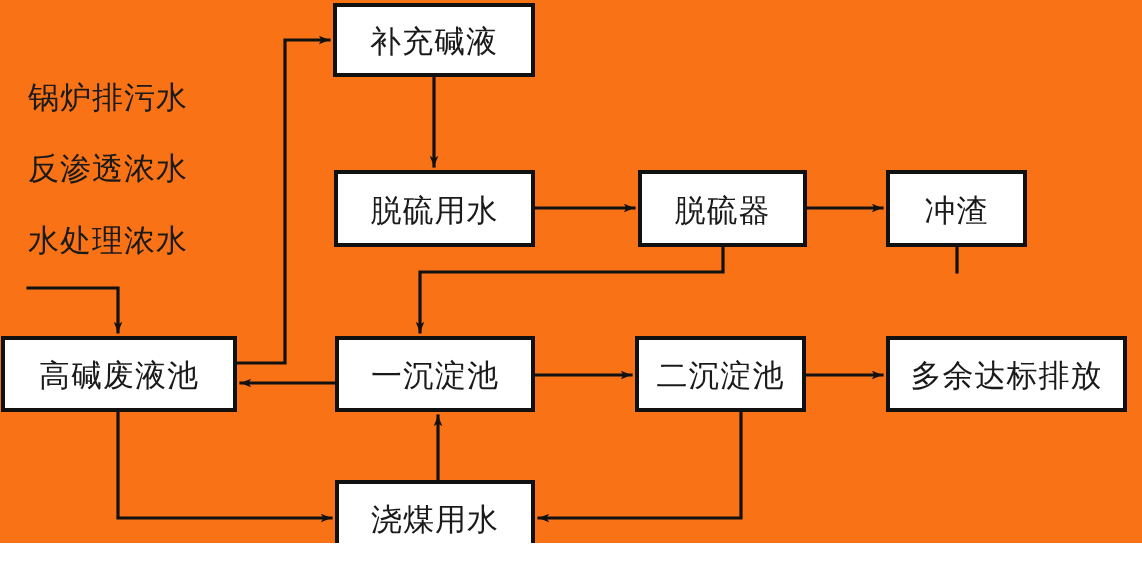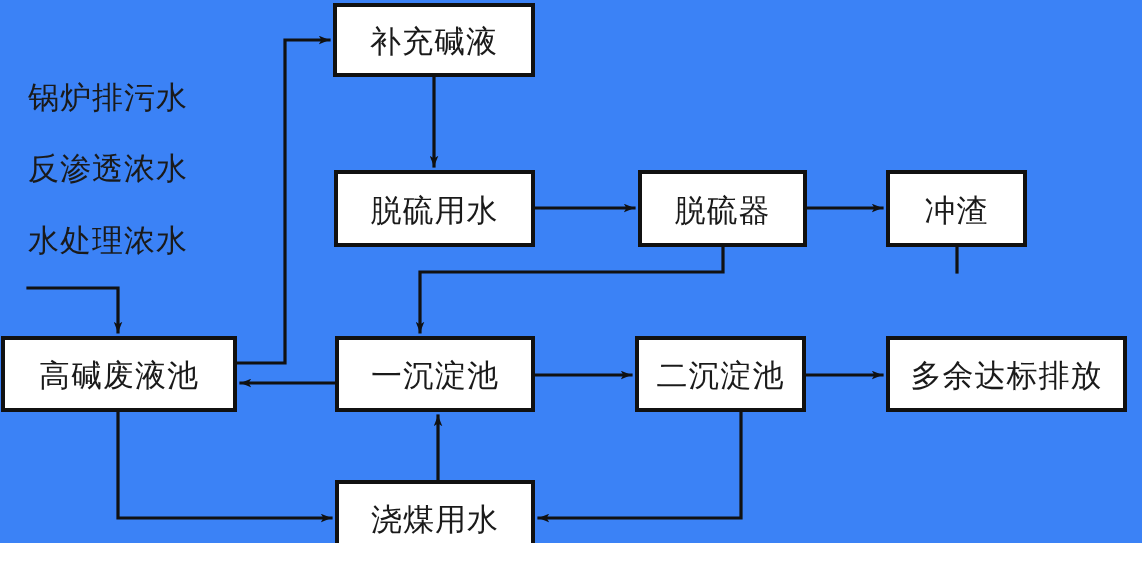--- a/index.html
+++ b/index.html
@@ -4,21 +4,21 @@
 <style>
   html, body {
     margin: 0;
     padding: 0;
     background: #ffffff;
   }
   #canvas {
     position: relative;
     width: 1142px;
     height: 543px;
-    background: #3b82f6;
+    background: #f97316;
     overflow: hidden;
     font-family: "DejaVu Serif", "Liberation Serif", serif;
     text-decoration: underline;
   }
   #flow-svg {
     position: absolute;
     left: 0;
     top: 0;
     width: 1142px;
     height: 562px;

